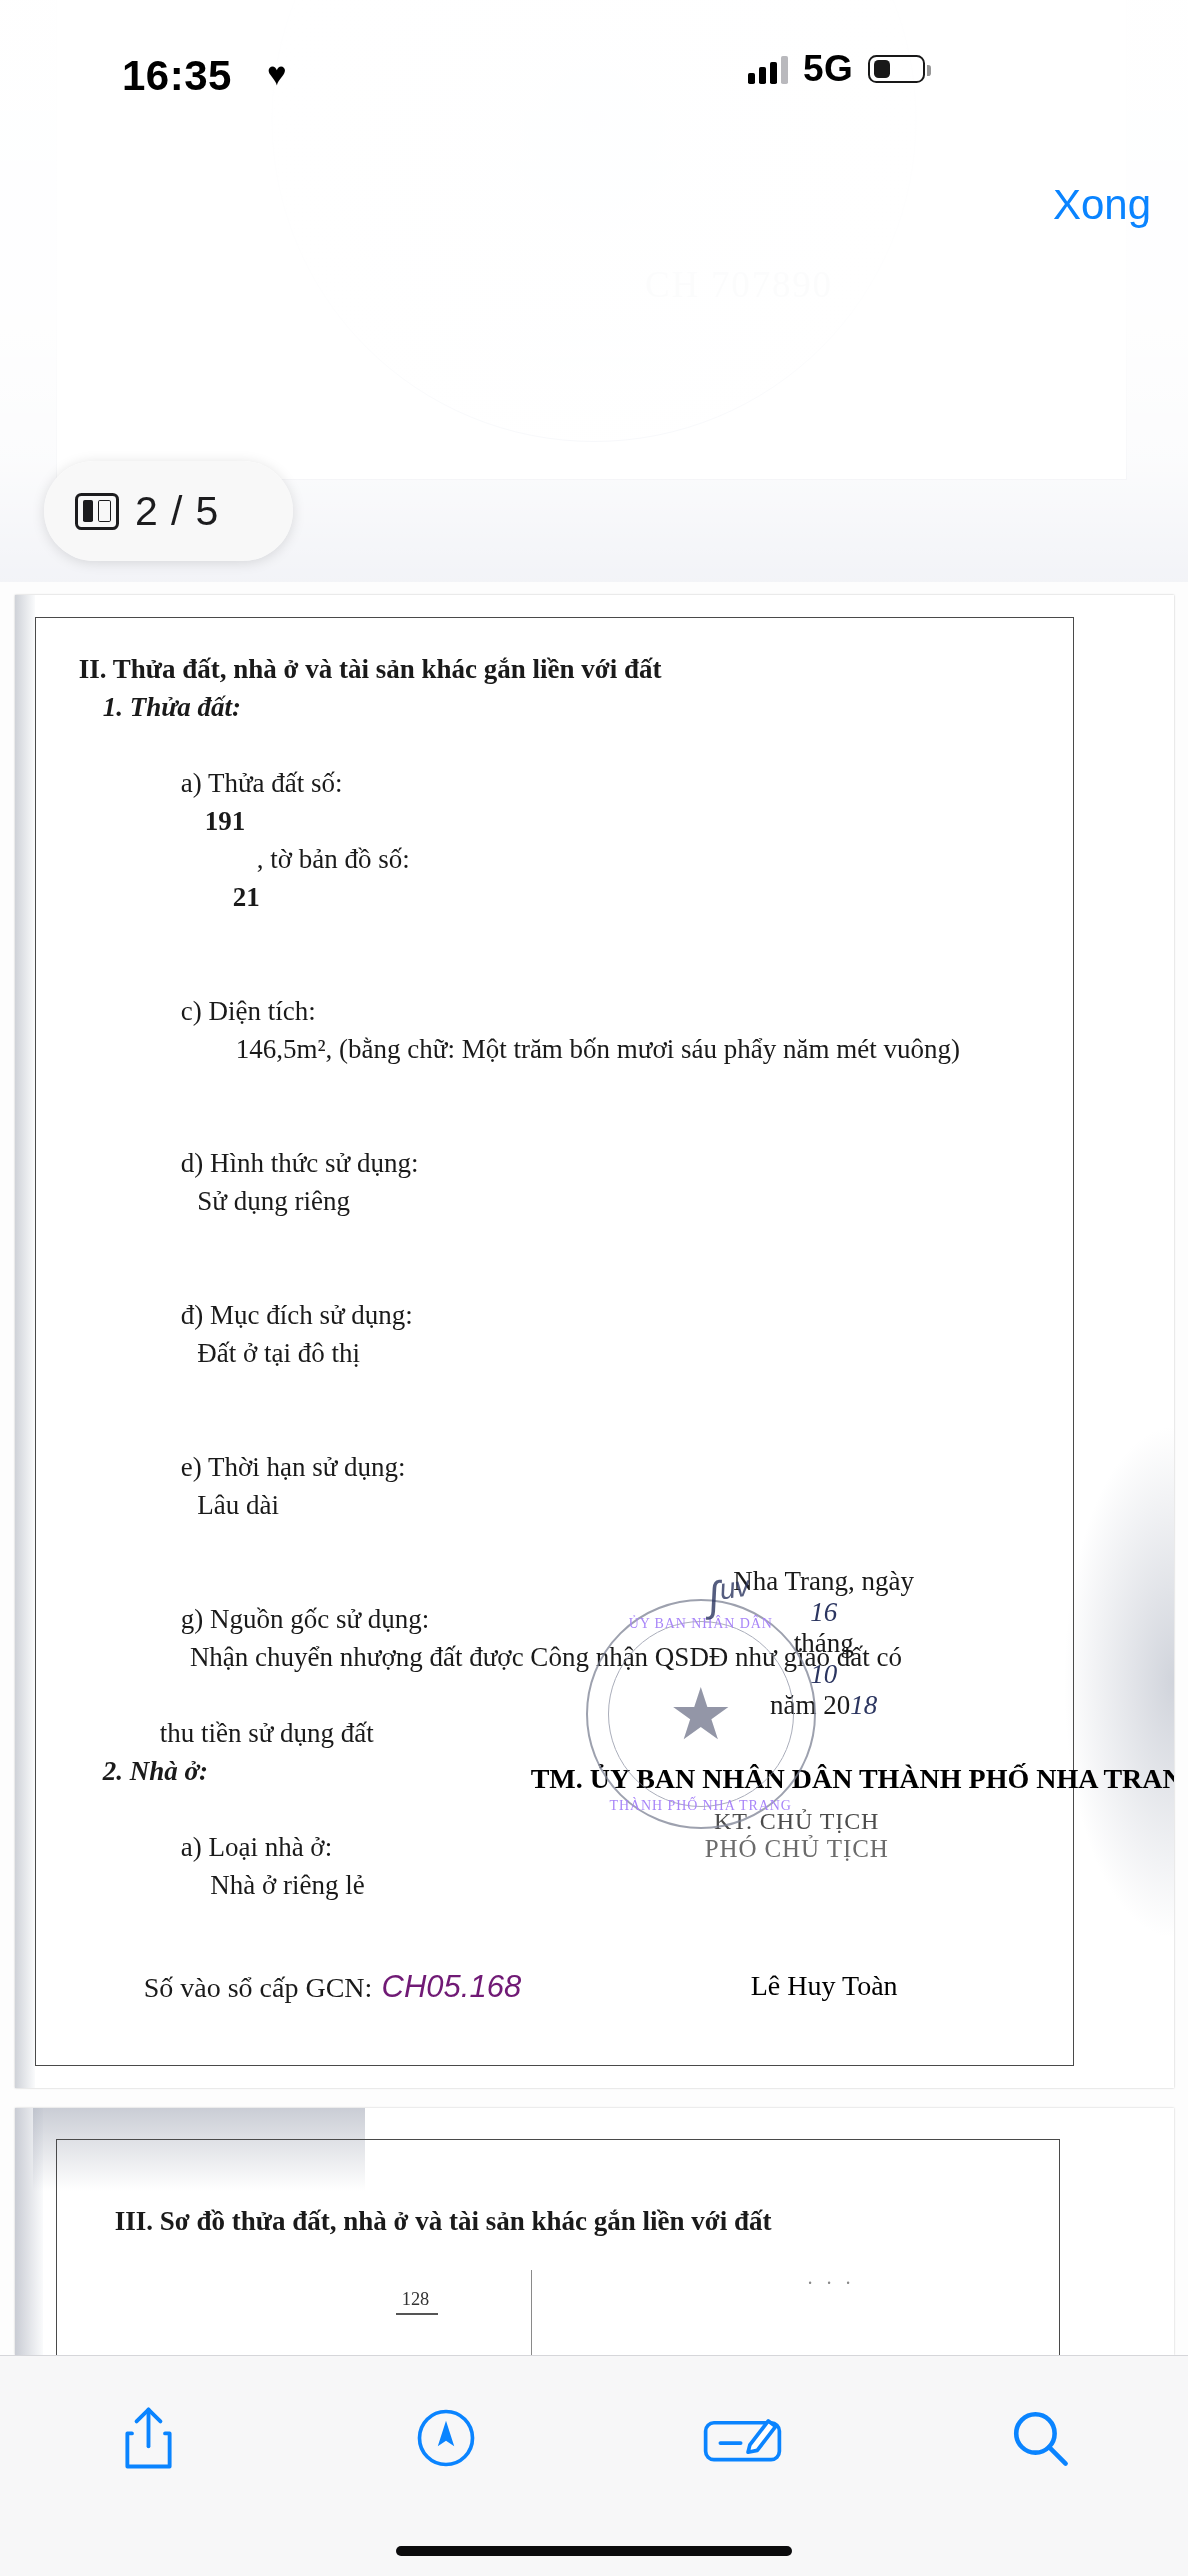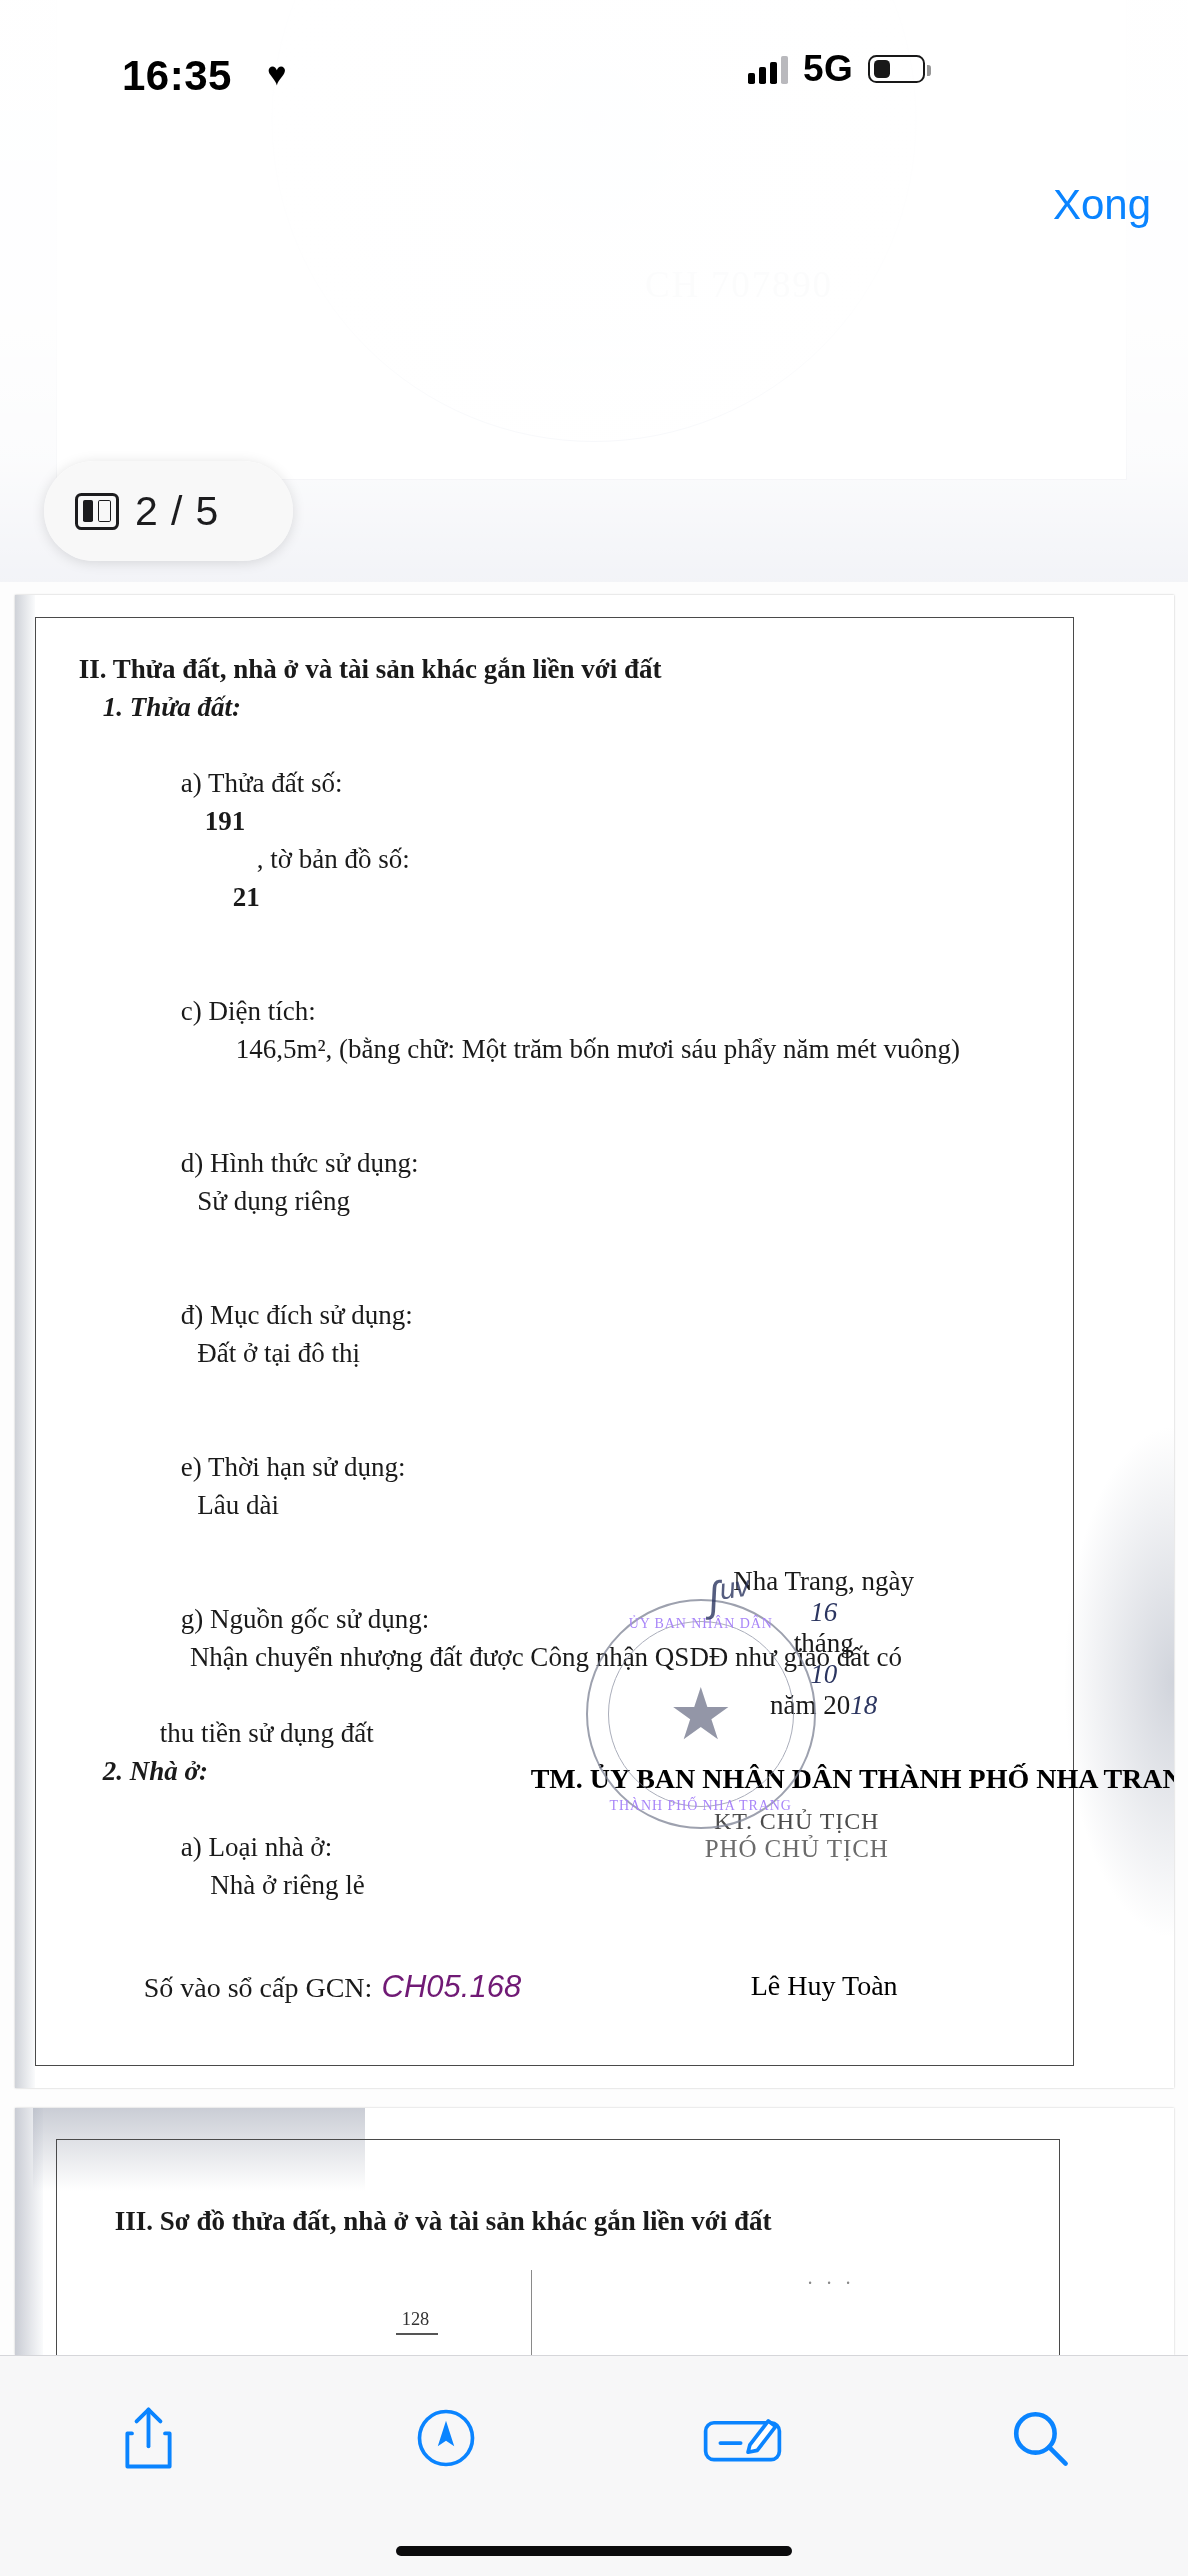--- a/index.html
+++ b/index.html
@@ -210,21 +210,21 @@
   .page3 .smudge-top {
     position: absolute; left: 18.4px; top: 0; width: 332px; height: 83px;
     background: linear-gradient(to bottom, rgba(150,156,172,0.5), rgba(255,255,255,0));
   }
   .p3-title {
     position: absolute; left: 100px; top: 98px;
     font-family: "Liberation Serif", serif; font-size: 27px; font-weight: bold; color: #1a1a1a;
   }
   .p3-num {
     position: absolute; left: 387px; top: 181px;
-    font-family: "Liberation Serif", serif; font-size: 18.4px; color: #333; margin-top: 20px;
+    font-family: "Liberation Serif", serif; font-size: 18.4px; color: #333;
   }
   .p3-num::after {
     content: ""; position: absolute; left: -5.5px; top: 24px; width: 42px; height: 1.8px; background: #555;
   }
   .p3-tick {
     position: absolute; left: 516px; top: 162px; width: 1.8px; height: 85px; background: #8a8a8a;
   }
   .p3-dots {
     position: absolute; left: 792px; top: 164px;
     font-family: "Liberation Serif", serif; font-size: 20px; color: #8a8a8a; letter-spacing: 3.7px;

